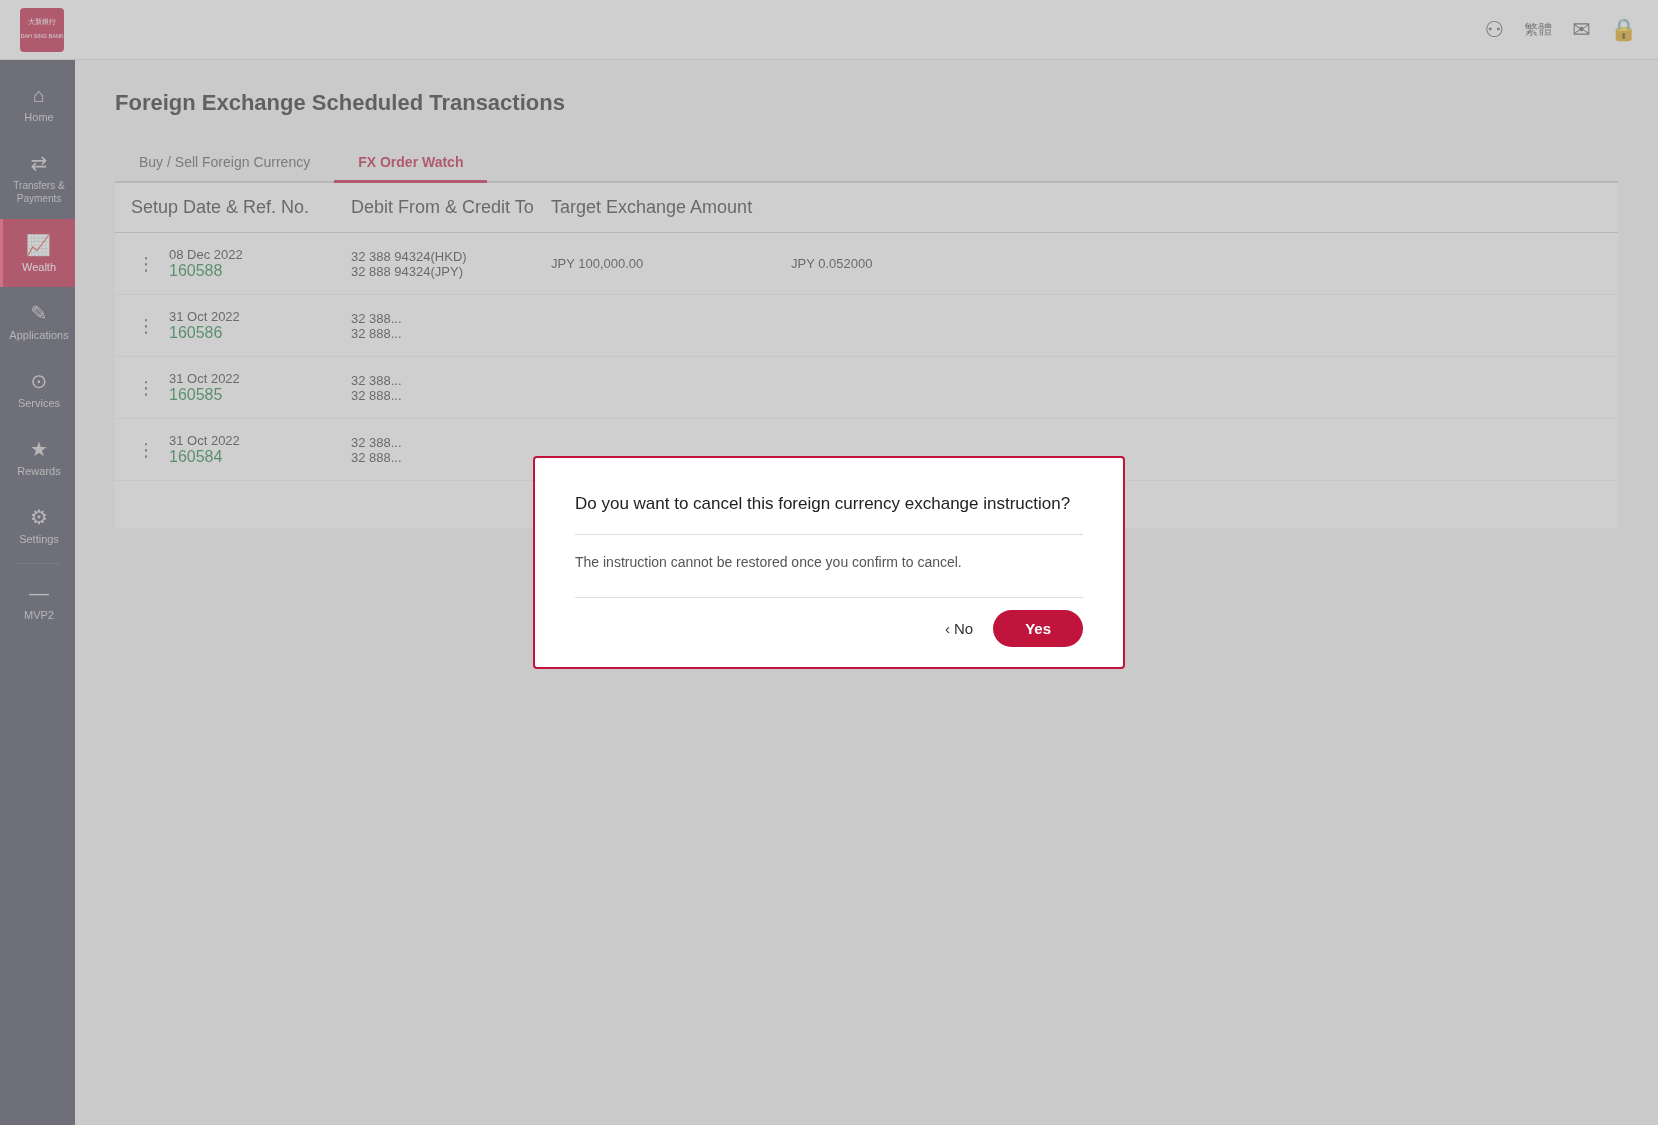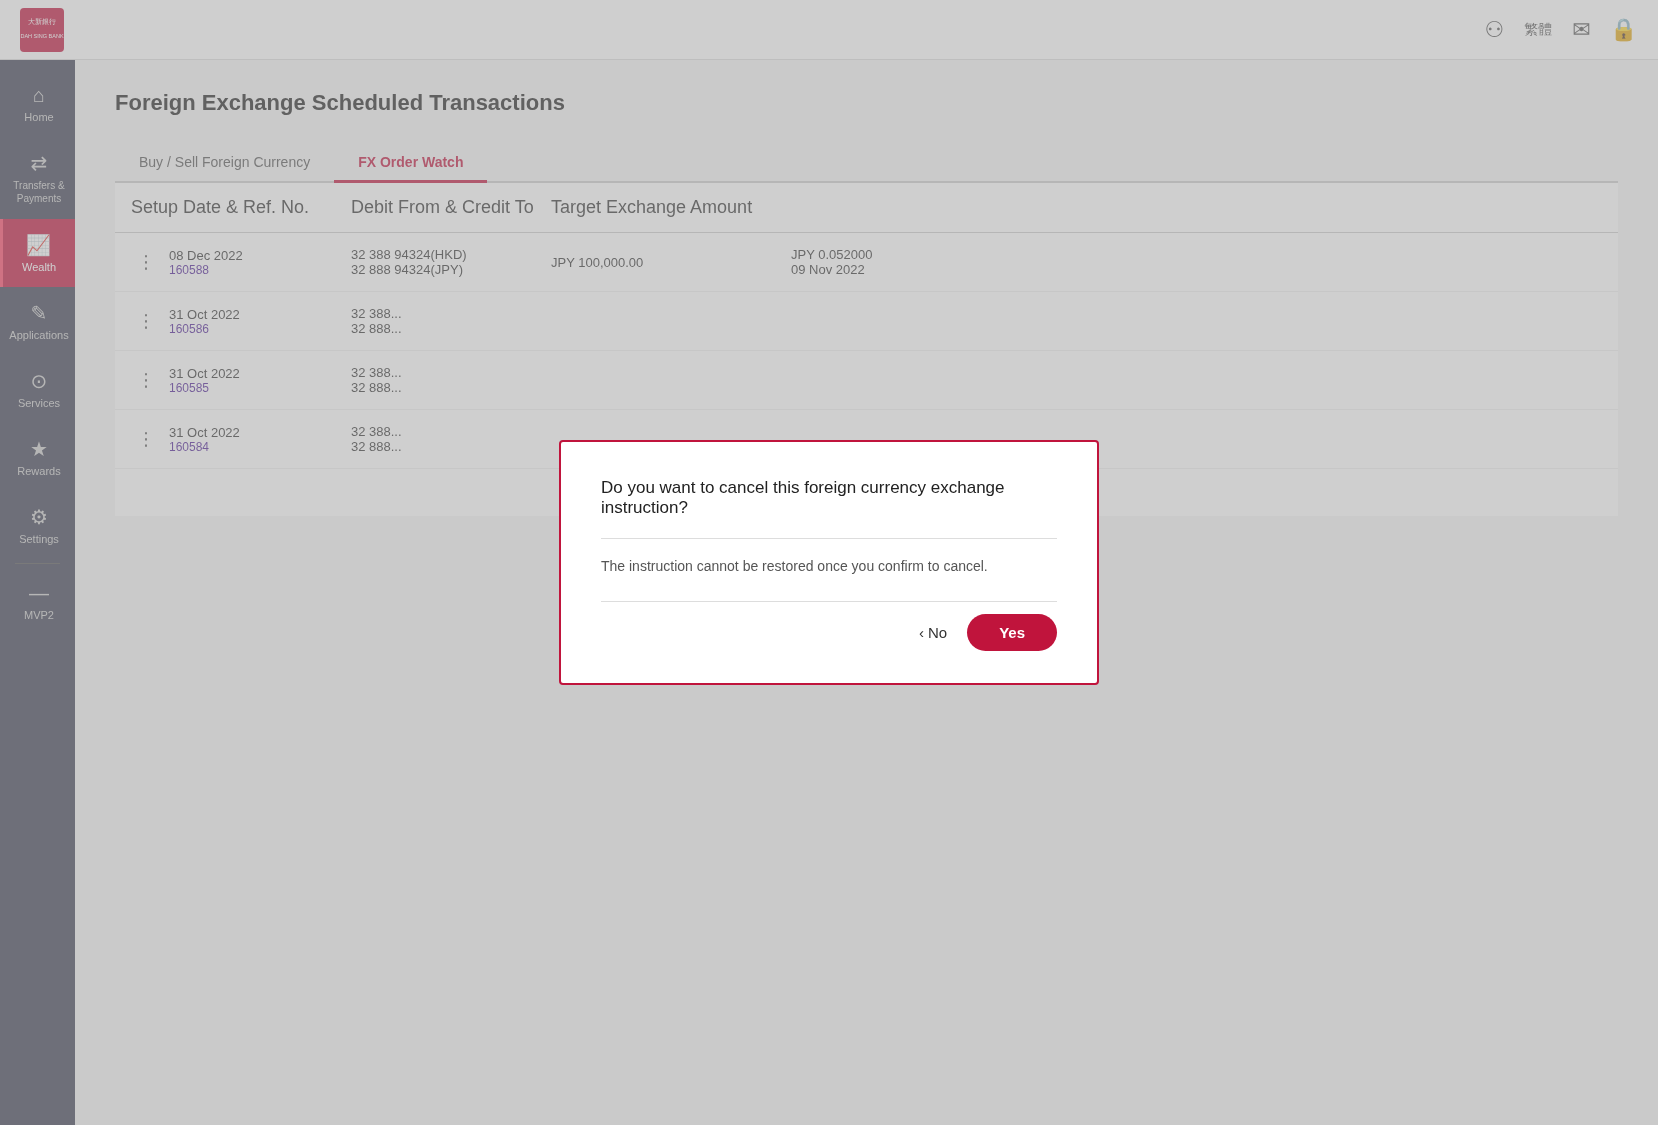--- a/index.html
+++ b/index.html
@@ -151,21 +151,21 @@
       display: grid;
       grid-template-columns: 220px 200px 240px auto;
       padding: 14px 16px;
       border-bottom: 1px solid #eee;
       font-size: 13px;
       color: #333;
       align-items: center;
     }
 
     .row-date { font-weight: 500; }
-    .row-ref { color: #4c1d95; font-size: 12px; }
+    .row-ref { color: #15803d; font-size: 16px; }
 
     .more-btn {
       color: #555;
       font-size: 18px;
       cursor: pointer;
       padding: 2px 6px;
     }
 
     .row-date-cell { display: flex; align-items: center; gap: 8px; }
 
@@ -184,22 +184,22 @@
       background: rgba(160,160,160,0.5);
       z-index: 100;
       display: flex;
       align-items: center;
       justify-content: center;
     }
     .modal {
       background: #fff;
       border: 2px solid #c0143c;
       border-radius: 4px;
-      width: 540px;
-      padding: 36px 40px 32px 40px;
+      width: 592px;
+      padding: 36px 40px 20px 40px;
       position: relative;
       z-index: 101;
     }
     .modal-title {
       font-size: 17px;
       color: #222;
       margin-bottom: 20px;
       font-weight: 500;
     }
     .modal-divider {
@@ -324,21 +324,20 @@
               <div class="row-ref">160588</div>
             </div>
           </div>
           <div>
             <div>32 388 94324(HKD)</div>
             <div>32 888 94324(JPY)</div>
           </div>
           <div>JPY 100,000.00</div>
           <div>
             <div>JPY 0.052000</div>
-            <div>09 Nov 2022</div>
           </div>
         </div>
 
         <div class="table-row">
           <div class="row-date-cell">
             <span class="more-btn">⋮</span>
             <div>
               <div class="row-date">31 Oct 2022</div>
               <div class="row-ref">160586</div>
             </div>

